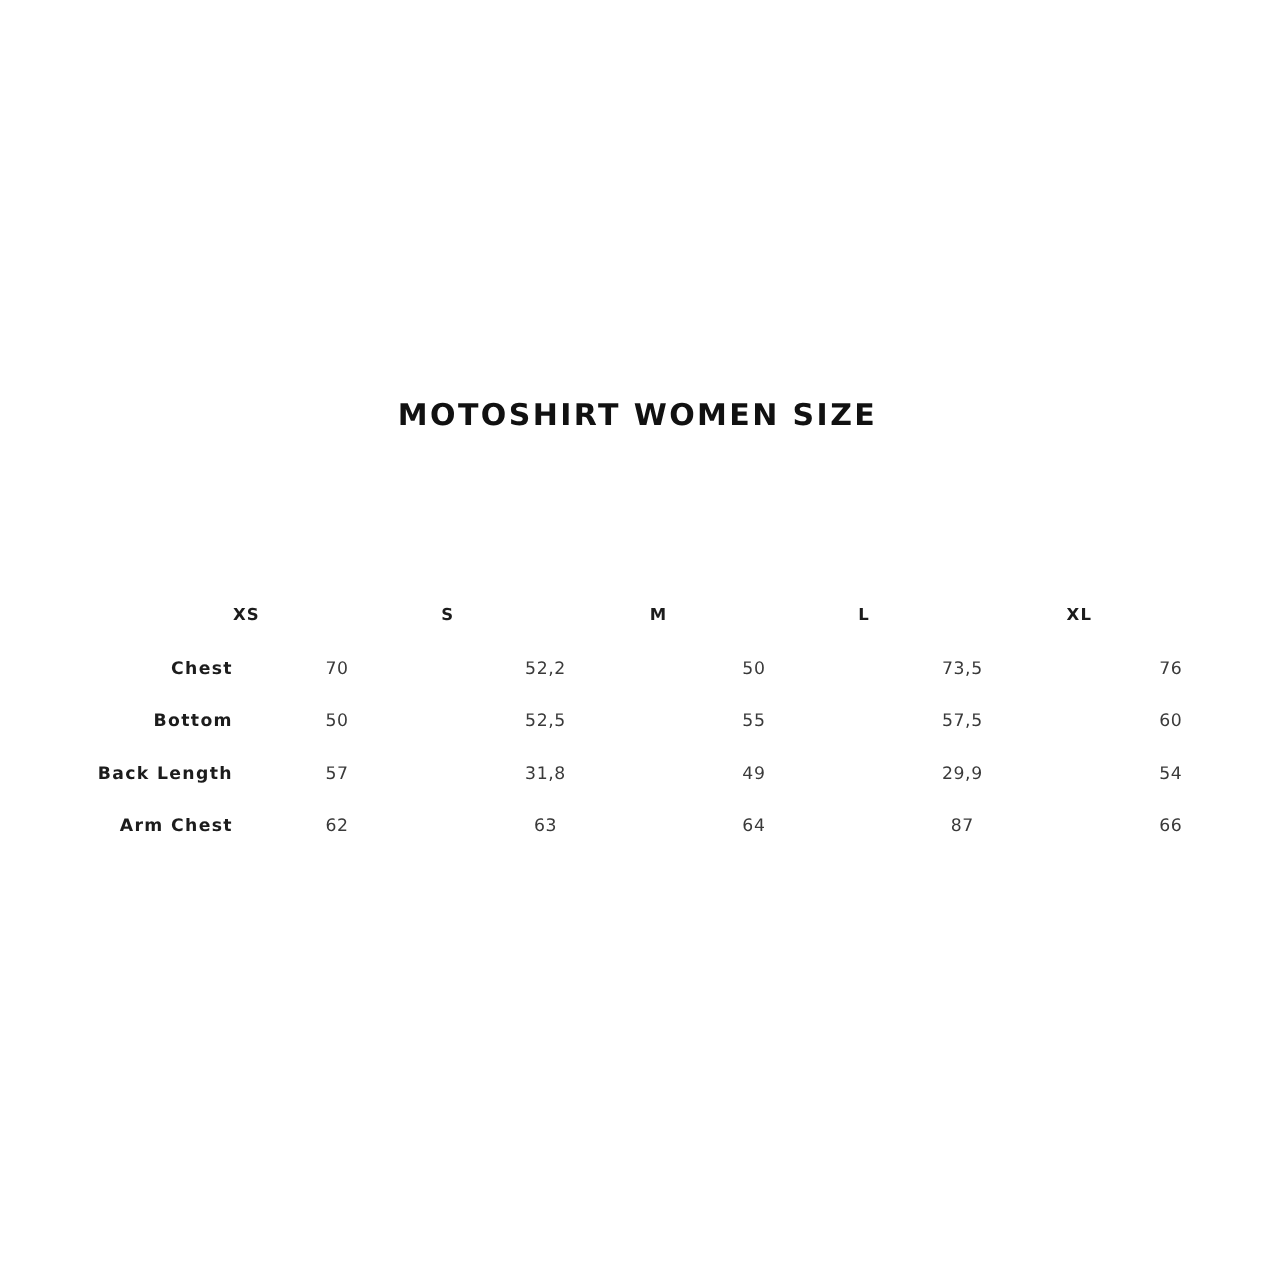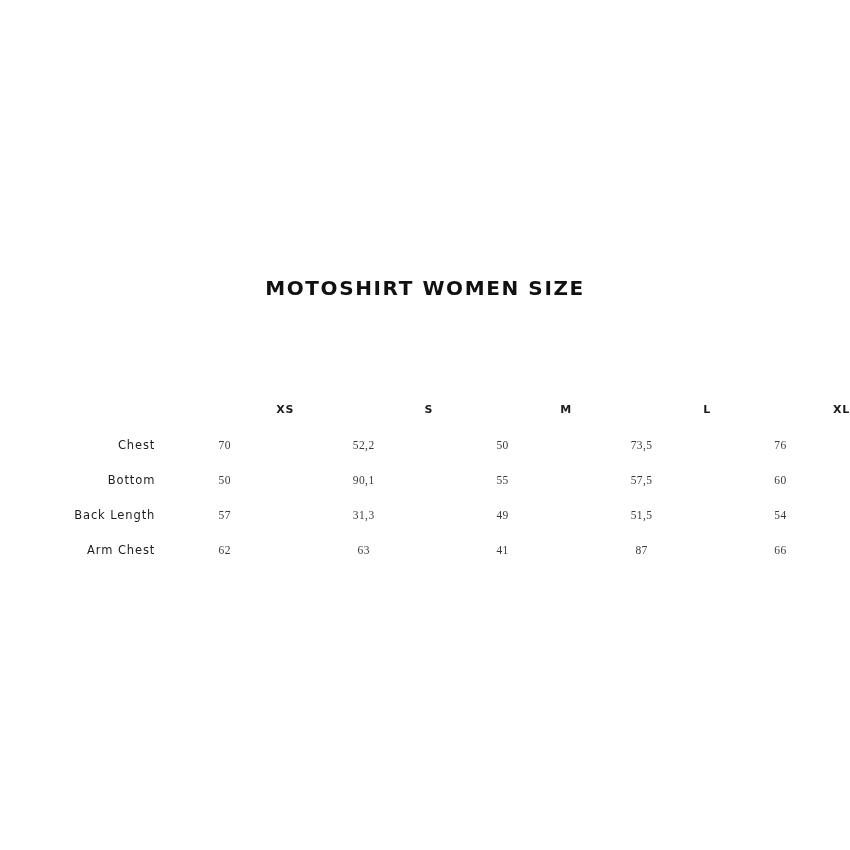--- a/index.html
+++ b/index.html
@@ -19,21 +19,21 @@
   .size-chart {
     position: absolute;
     left: 0;
     top: 0;
     width: 850px;
     height: 850px;
   }
 
   .chart-title {
     position: absolute;
-    top: 276px;
+    top: 264px;
     left: 0;
     width: 850px;
     text-align: center;
     font-family: "DejaVu Sans", sans-serif;
     font-size: 20px;
     font-weight: bold;
     letter-spacing: 1.6px;
     color: #111111;
     text-transform: uppercase;
   }
@@ -52,43 +52,42 @@
 
   table.size-table th,
   table.size-table td {
     border: none;
     padding: 0;
     height: 35px;
     vertical-align: middle;
   }
 
   .col-header {
-    text-align: right;
+    text-align: left;
     font-size: 11px;
     font-weight: bold;
     letter-spacing: 0.8px;
     color: #1c1c1c;
   }
 
   .row-label {
     text-align: right;
     font-size: 11.5px;
-    font-weight: normal;
+    font-weight: bold;
     letter-spacing: 0.9px;
     color: #1c1c1c;
     padding-right: 2px;
   }
 
   .cell-value {
     text-align: center;
     font-size: 11.5px;
     font-weight: normal;
     letter-spacing: 0.4px;
     color: #3a3a3a;
-    font-family: Liberation Serif, serif;
   }
 
   .corner-cell { }
 </style>
 </head>
 <body>
 
 <div class="size-chart">
 
   <div class="chart-title">MOTOSHIRT WOMEN SIZE</div>
@@ -117,37 +116,37 @@
         <td class="row-label">Chest</td>
         <td class="cell-value">70</td>
         <td class="cell-value">52,2</td>
         <td class="cell-value">50</td>
         <td class="cell-value">73,5</td>
         <td class="cell-value">76</td>
       </tr>
       <tr>
         <td class="row-label">Bottom</td>
         <td class="cell-value">50</td>
-        <td class="cell-value">90,1</td>
+        <td class="cell-value">52,5</td>
         <td class="cell-value">55</td>
         <td class="cell-value">57,5</td>
         <td class="cell-value">60</td>
       </tr>
       <tr>
         <td class="row-label">Back Length</td>
         <td class="cell-value">57</td>
-        <td class="cell-value">31,3</td>
+        <td class="cell-value">31,8</td>
         <td class="cell-value">49</td>
-        <td class="cell-value">51,5</td>
+        <td class="cell-value">29,9</td>
         <td class="cell-value">54</td>
       </tr>
       <tr>
         <td class="row-label">Arm Chest</td>
         <td class="cell-value">62</td>
         <td class="cell-value">63</td>
-        <td class="cell-value">41</td>
+        <td class="cell-value">64</td>
         <td class="cell-value">87</td>
         <td class="cell-value">66</td>
       </tr>
     </tbody>
   </table>
 
 </div>
 
 </body></html>

